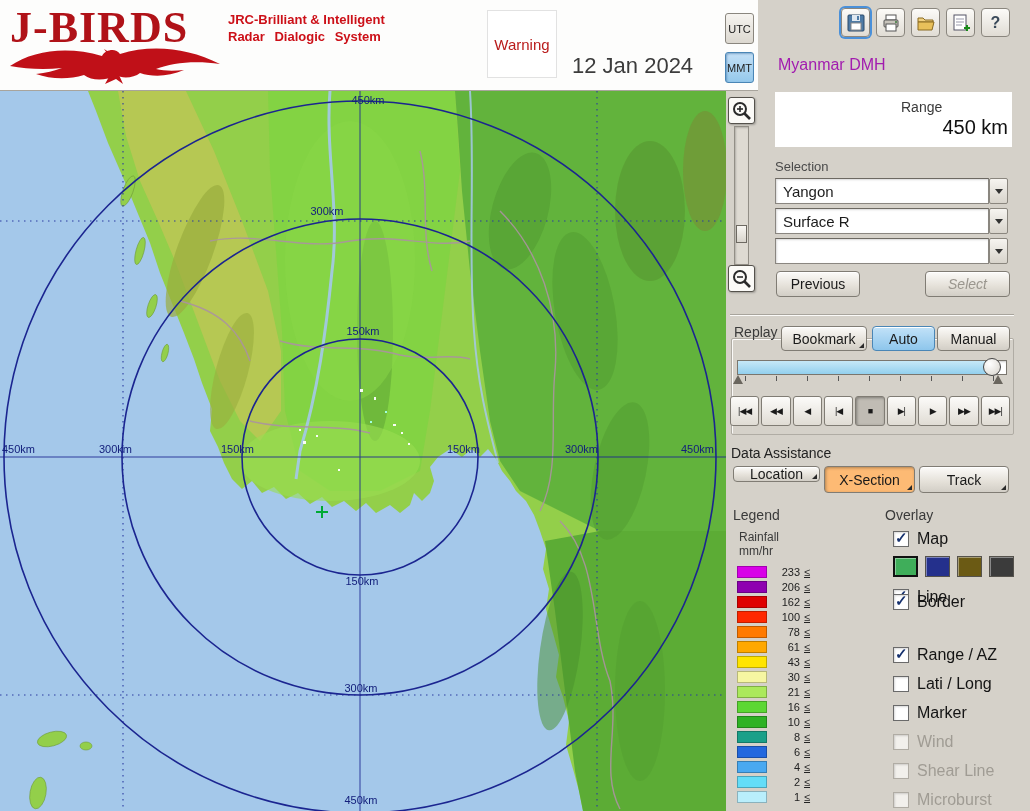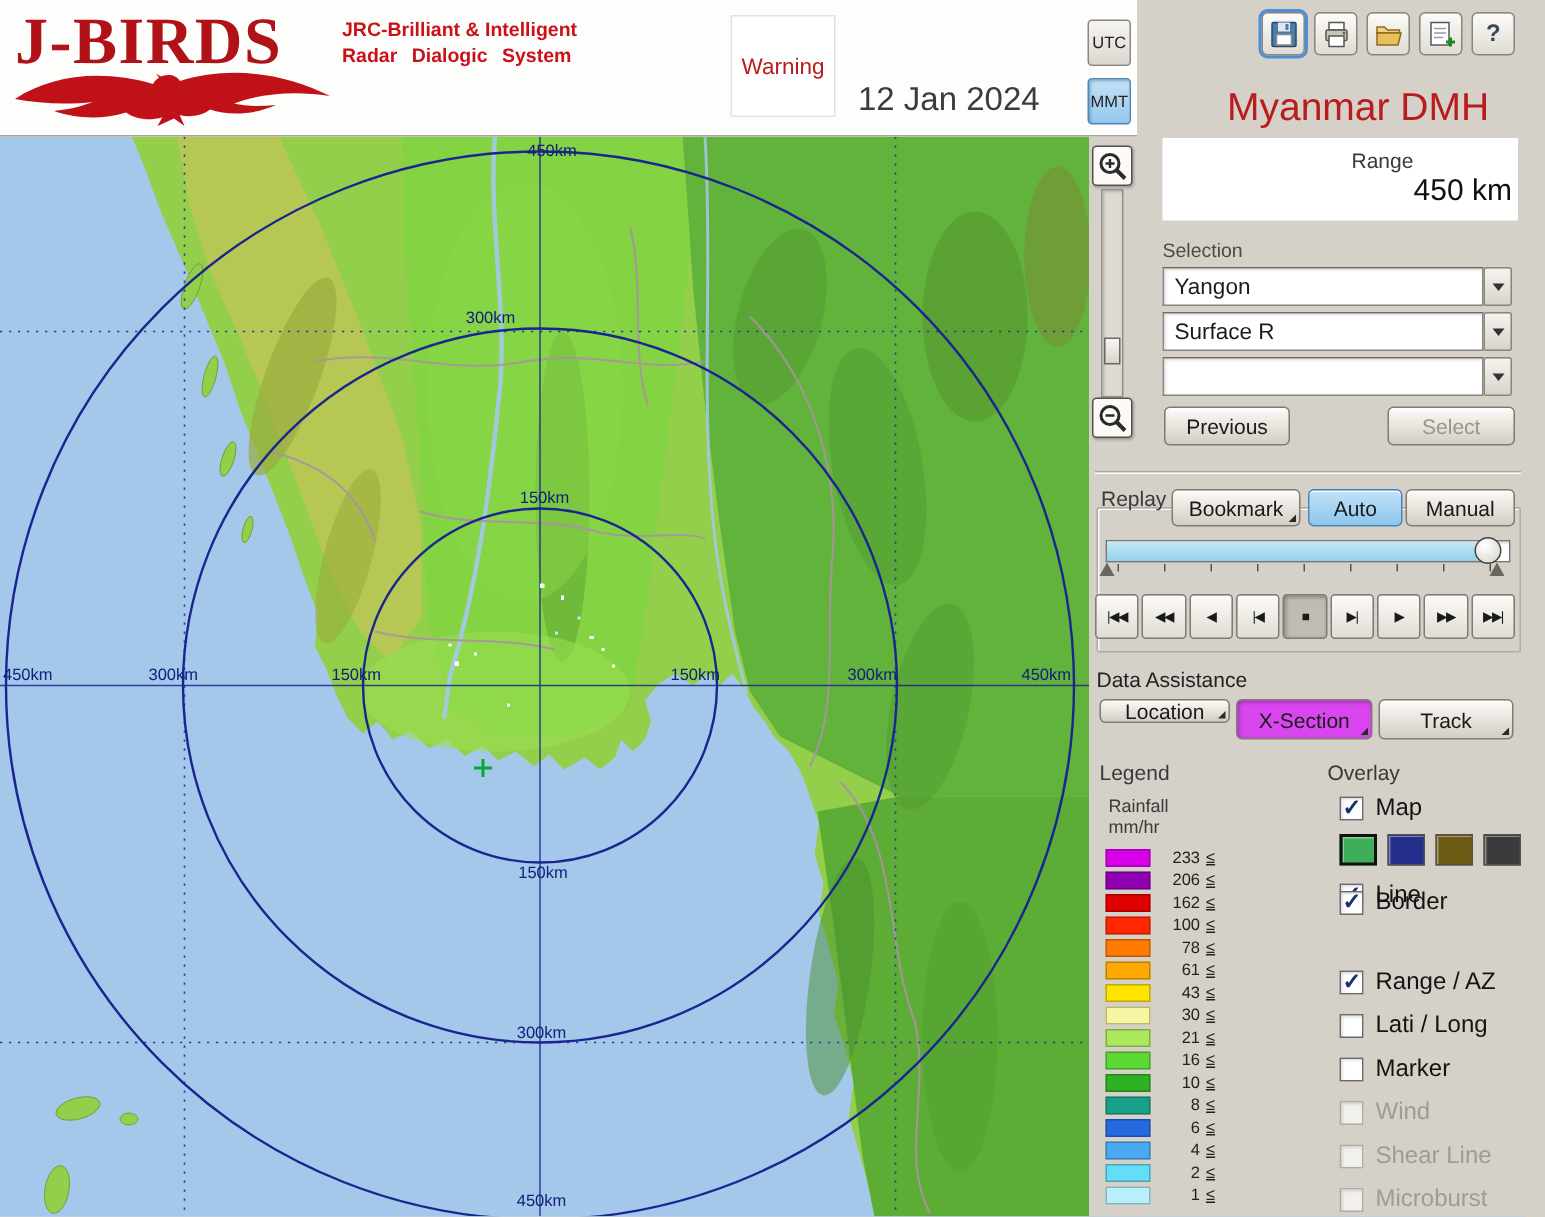--- a/index.html
+++ b/index.html
@@ -25,42 +25,42 @@
             display:flex; align-items:center; justify-content:center; cursor:pointer; }
   .tz-btn.selected { background:linear-gradient(#c4e0f6,#95c9ec); border-color:#4a86b6;
                      box-shadow:inset 1px 1px 2px rgba(0,60,120,.35); }
 
   
   .tool-btn { position:absolute; top:8px; width:29px; height:29px;
               background:linear-gradient(#fcfbf8,#e0dcd4); border:1px solid #8a867e; border-radius:4px;
               display:flex; align-items:center; justify-content:center; cursor:pointer; }
   .tool-btn.focused { box-shadow:0 0 0 2px #4a90d9; }
   .tool-btn span.q { font-size:16px; font-weight:bold; color:#3a4a5a; }
-  .station-name { position:absolute; left:818px; top:56px; font-size:26px; color:#b91c1c; }
+  .station-name { position:absolute; left:778px; top:56px; font-size:16px; color:#a21caf; }
 
   
   .range-box { position:absolute; left:775px; top:92px; width:237px; height:55px; background:#ffffff; }
   .range-label { position:absolute; left:901px; top:99px; font-size:14px; color:#3a3a3a; }
   .range-value { position:absolute; left:895px; top:116px; width:113px; text-align:right;
                  font-size:20px; color:#101010; }
   .sec-label { position:absolute; font-size:13px; color:#4a4a4a; }
   .dd-field { position:absolute; left:775px; width:214px; height:26px; background:#fff;
               border:1px solid #8a8680; border-top-color:#6d6962; box-shadow:inset 1px 1px 2px rgba(0,0,0,.15);
               font-size:15px; color:#1c1c1c; padding:4px 7px; cursor:text; }
   .dd-btn { position:absolute; left:989px; width:19px; height:26px;
             background:linear-gradient(#f6f4f0,#d8d4cc); border:1px solid #8a867e; border-radius:2px;
             display:flex; align-items:center; justify-content:center; cursor:pointer; }
   .dd-arrow { width:0; height:0; border-left:4px solid transparent; border-right:4px solid transparent;
               border-top:5px solid #333; }
   .btn { position:absolute; background:linear-gradient(#fcfbf9,#e4e0d8 60%,#d2cec6);
          border:1px solid #807c74; border-radius:4px; font-size:14px; color:#1a1a1a;
          display:flex; align-items:center; justify-content:center; cursor:pointer;
          box-shadow:inset 0 1px 0 #fff; }
-  .btn.disabled { color:#9a968e; cursor:default; }
-  .btn.pressed { background:#d946ef; box-shadow:inset 1px 1px 3px rgba(0,0,0,.3); }
+  .btn.disabled { color:#9a968e; cursor:default;font-style:italic; }
+  .btn.pressed { background:#fdba74; box-shadow:inset 1px 1px 3px rgba(0,0,0,.3); }
   .btn.blue { background:linear-gradient(#c2e2f8,#8ec6ec); border-color:#4a86b6; }
   .corner-tri { position:absolute; right:2px; bottom:2px; width:0; height:0;
                 border-left:5px solid transparent; border-bottom:5px solid #2a2a2a; }
   .hsep { position:absolute; left:730px; width:284px; height:2px;
           border-top:1px solid #a8a49c; border-bottom:1px solid #fbfaf8; }
   .group-box { position:absolute; border:1px solid #b0aca4; border-radius:2px;
                box-shadow:inset 1px 1px 0 #fbfaf8; }
   .panel-label { position:absolute; font-size:14px; color:#3a3a3a; }
 
   

